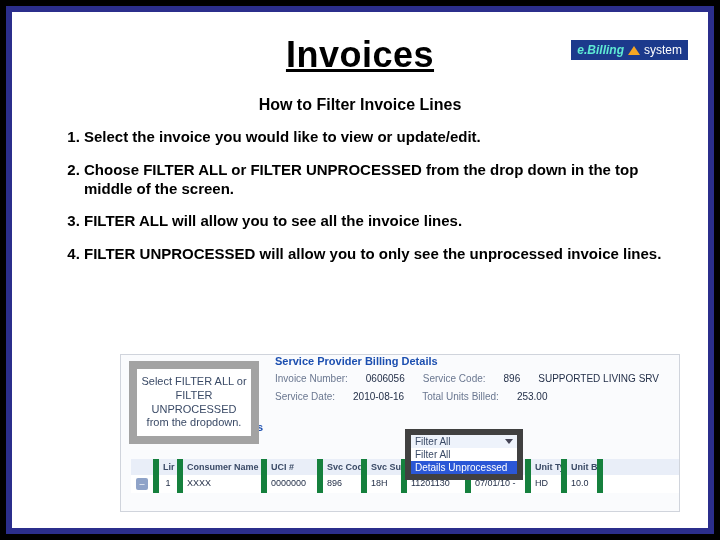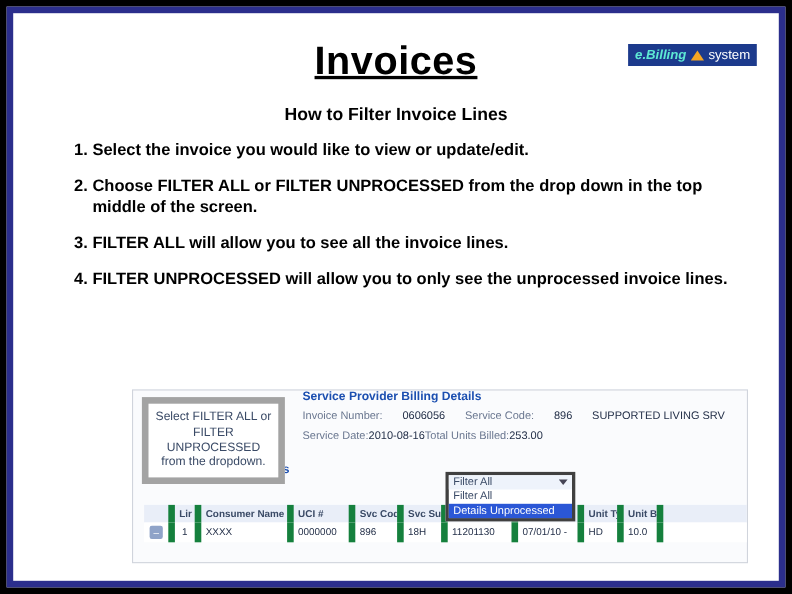--- a/index.html
+++ b/index.html
@@ -9,28 +9,28 @@
   .title { text-align: center; font-size: 36px; font-weight: 700; text-decoration: underline; letter-spacing: 0.5px; }
   .subtitle { text-align: center; font-size: 24px; font-weight: 700; margin-top: 6px; }
   .logo { position: absolute; top: 28px; right: 20px; background: #1c3a8c; color: #fff; font-size: 12px; padding: 3px 6px; display: flex; align-items: center; gap: 4px; }
   .logo .eb { font-style: italic; color: #5eead4; font-weight: 700; }
   .logo .tri { width: 0; height: 0; border-left: 6px solid transparent; border-right: 6px solid transparent; border-bottom: 9px solid #f5a623; display: inline-block; }
   .howto { text-align: center; font-size: 16px; font-weight: 700; margin-top: 20px; }
   .steps { margin: 14px 46px 0 46px; font-size: 15px; font-weight: 700; }
   .steps li { margin-bottom: 14px; line-height: 1.25; }
   .steps { list-style: decimal; padding-left: 26px; }
   .shotwrap { position: absolute; left: 108px; bottom: 16px; width: 560px; height: 158px; border: 1px solid #d0d4dc; background: #fafbfd; overflow: hidden; font-size: 10px; color: #3a4a66; }
-  .callout { position: absolute; left: 8px; top: 6px; width: 130px; border: 6px solid #a3a3a3; background: #fff; text-align: center; font-size: 11px; font-weight: 400; padding: 6px 4px; z-index: 5; line-height: 1.25; }
+  .callout { position: absolute; left: 8px; top: 6px; width: 130px; border: 8px solid #a3a3a3; background: #fff; text-align: center; font-size: 11px; font-weight: 400; padding: 6px 4px; z-index: 5; line-height: 1.25; }
   .sp-title { position: absolute; left: 154px; top: 0; color: #1c4fb0; font-weight: 700; font-size: 11px; }
   .row1 { position: absolute; left: 154px; top: 18px; display: flex; gap: 18px; }
-  .row2 { position: absolute; left: 154px; top: 36px; display: flex; }
+  .row2 { position: absolute; left: 154px; top: 36px; display: flex; gap: 18px; }
   .lbl { color: #6a7790; font-size: 10px; }
   .val { color: #243049; font-size: 10px; }
   .cb-title { position: absolute; left: 12px; top: 66px; color: #1c4fb0; font-weight: 700; font-size: 11px; }
-  .dd { position: absolute; left: 284px; top: 74px; width: 118px; background: #fff; border: 3px solid #404040; font-size: 10px; z-index: 3; }
+  .dd { position: absolute; left: 284px; top: 74px; width: 118px; background: #fff; border: 6px solid #404040; font-size: 10px; z-index: 3; }
   .dd .sel { display: flex; justify-content: space-between; align-items: center; padding: 1px 4px; background: #eef3fb; }
   .dd .chev { width: 0; height: 0; border-left: 4px solid transparent; border-right: 4px solid transparent; border-top: 5px solid #445; }
   .dd .opt { padding: 1px 4px; }
   .dd .hl { background: #2b57d6; color: #fff; }
   .tbl { position: absolute; left: 10px; top: 104px; right: 0; }
   .thead { display: flex; background: #e9eef8; color: #3a4a66; font-size: 9px; font-weight: 700; }
   .thead > div, .trow > div { padding: 3px 4px; border-right: 6px solid #15803d; white-space: nowrap; overflow: hidden; }
   .trow { display: flex; background: #fff; font-size: 9px; color: #243049; }
   .c0 { width: 28px; text-align: center; }
   .c1 { width: 24px; text-align: center; }

